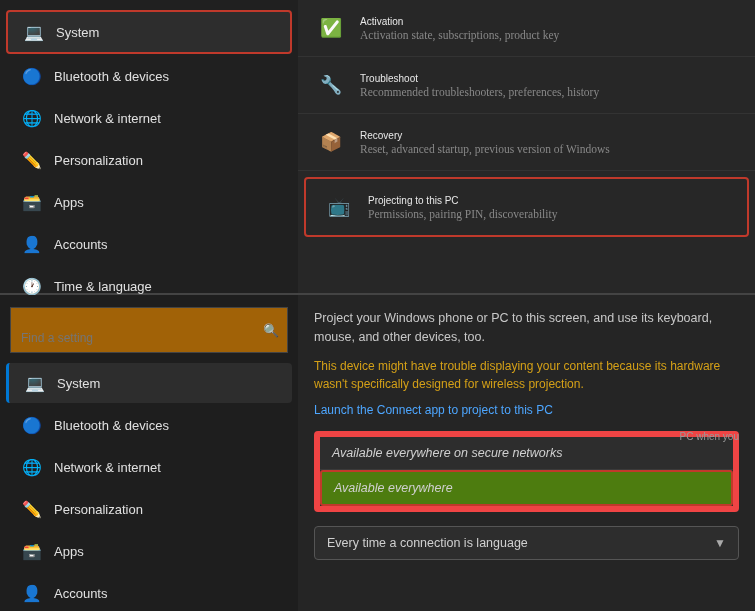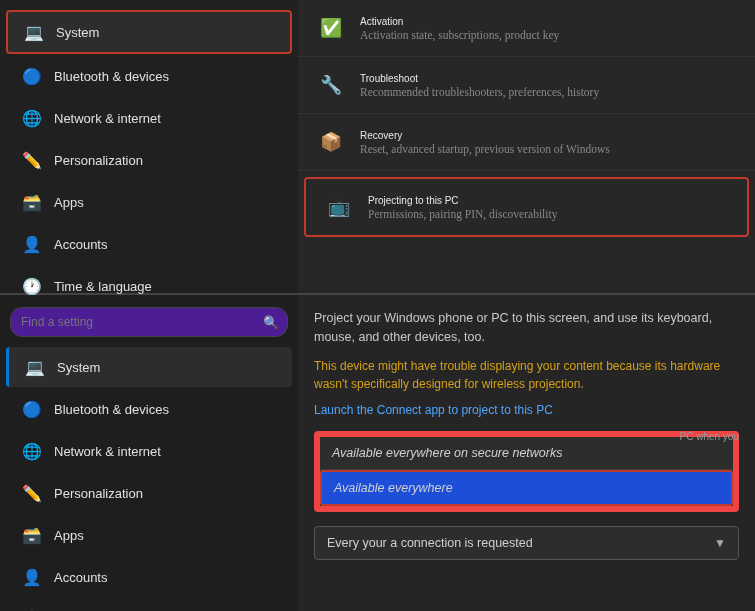--- a/index.html
+++ b/index.html
@@ -117,24 +117,24 @@
       padding: 6px 0;
       flex-shrink: 0;
     }
 
     .search-box {
       margin: 6px 10px 10px 10px;
       position: relative;
     }
     .search-box input {
       width: 100%;
-      background: #4c1d95;
+      background: #a16207;
       border: 1px solid #444;
-      border-radius: 12px;
-      padding: 7px 30px 7px 10px;
+      border-radius: 0;
+      padding: 23px 30px 7px 10px;
       color: #e0e0e0;
       font-size: 12px;
       outline: none;
     }
     .search-icon {
       position: absolute;
       right: 8px;
       top: 50%;
       transform: translateY(-50%);
       color: #888;
@@ -183,21 +183,21 @@
       padding: 9px 12px;
       font-size: 12.5px;
       cursor: pointer;
       color: #d0d0d0;
       border-bottom: 1px solid #3a3a3a;
     }
     .dropdown-option:last-child { border-bottom: none; }
     .dropdown-option.selected {
       border: 2px solid #c0392b;
       border-radius: 3px;
-      background: #1d4ed8;
+      background: #4d7c0f;
     }
 
     .select-row {
       display: flex;
       align-items: center;
       background: #2d2d2d;
       border: 1px solid #555;
       border-radius: 4px;
       padding: 9px 12px;
       justify-content: space-between;
@@ -320,17 +320,17 @@
     <div style="position: relative; margin-bottom: 6px;">
       <span style="font-size:10px; color:#999; position:absolute; right:0; top:0;">PC when you</span>
     </div>
 
     <div class="dropdown-container">
       <div class="dropdown-option">Available everywhere on secure networks</div>
       <div class="dropdown-option selected" style="border: 2px solid #c0392b;">Available everywhere</div>
     </div>
 
     <div class="select-row">
-      <span class="select-row-text">Every your a connection is requested</span>
+      <span class="select-row-text">Every time a connection is language</span>
       <span class="chevron">▼</span>
     </div>
   </div>
 </div>
 
 </body></html>

